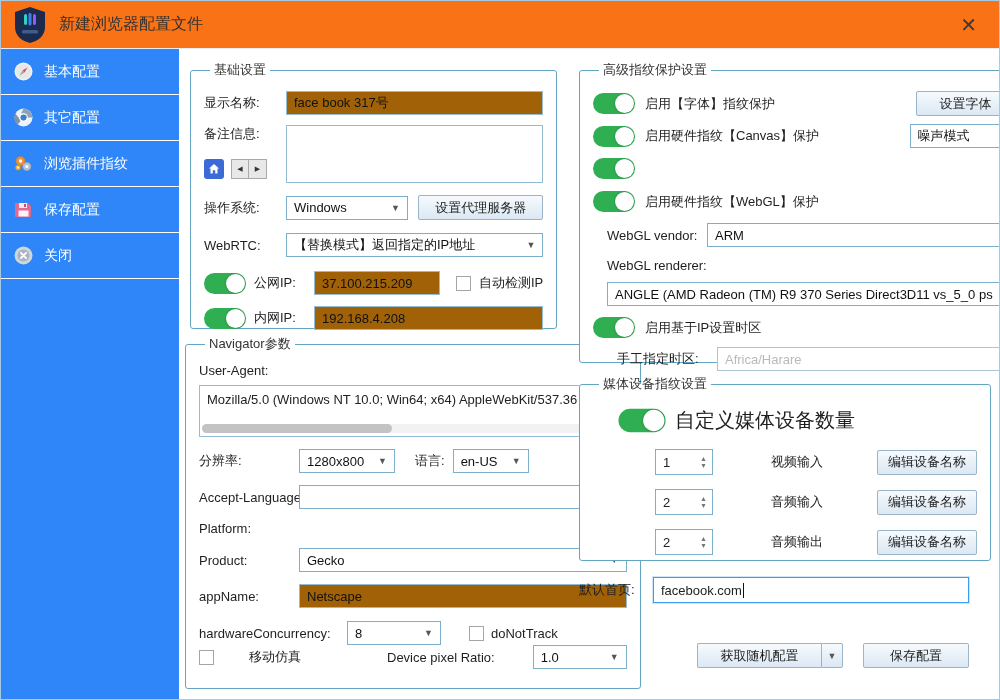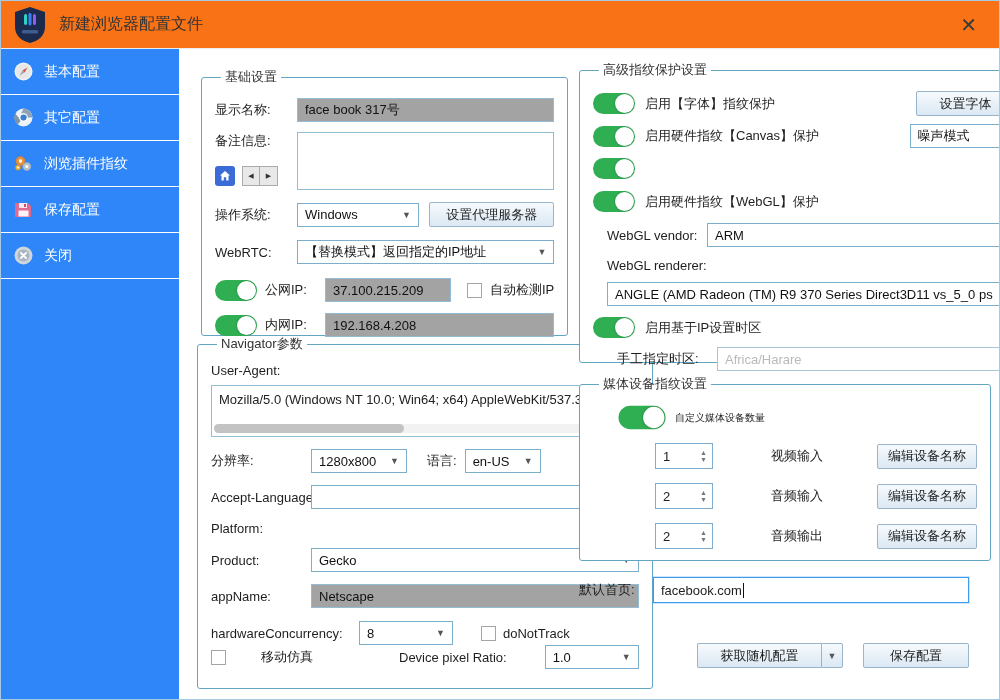--- a/index.html
+++ b/index.html
@@ -18,21 +18,21 @@
   .side-item { height:46px; display:flex; align-items:center; gap:11px; padding-left:13px; color:#fff; font-size:14px; border-bottom:1px solid #fdfdfd; cursor:pointer; }
   .side-ico { width:19px; height:19px; flex:0 0 19px; }
 
   
   .main { position:absolute; left:178px; top:48px; right:0; bottom:0; background:#fff; }
   fieldset { position:absolute; border:1px solid #62a6c4; border-radius:3px; padding:8px 13px 10px 13px; background:#fff; }
   legend { font-size:13px; color:#333; padding:0 4px; margin-left:6px; }
 
   .row { display:flex; align-items:center; }
   .lbl { font-size:13px; color:#1e1e1e; white-space:nowrap; }
-  .input { height:24px; border:1px solid #93bdd4; background:#a3a3a3; display:flex; align-items:center; padding:0 7px; font-size:13px; color:#111; }
+  .input { height:24px; border:1px solid #93bdd4; background:#a16207; display:flex; align-items:center; padding:0 7px; font-size:13px; color:#111; }
   .dropdown { height:24px; border:1px solid #7bafcb; background:#fff; display:flex; align-items:center; padding:0 7px; font-size:13px; color:#111; cursor:pointer; }
   .dropdown .arrow { margin-left:auto; color:#555; font-size:9px; padding-left:6px; }
   .dropdown.disabled { color:#b9b9b9; border-color:#a9c6d6; }
   .btn { background:linear-gradient(#f6fafd,#dbe8f3); border:1px solid #9ab5c9; border-radius:2px; height:25px; font-size:13px; color:#1e1e1e; display:flex; align-items:center; justify-content:center; cursor:pointer; }
   .toggle { width:42px; height:21px; border-radius:11px; background:#2fae52; position:relative; flex:0 0 42px; cursor:pointer; }
   .toggle::after { content:''; position:absolute; right:1px; top:1px; width:19px; height:19px; border-radius:50%; background:#fff; box-shadow:0 0 2px rgba(0,0,0,.35); }
   .checkbox { width:15px; height:15px; border:1px solid #a5a5a5; background:#fff; flex:0 0 15px; cursor:pointer; }
   .spinner { width:58px; height:26px; border:1px solid #7bafcb; background:#fff; display:flex; align-items:stretch; }
   .spinner .num { flex:1; display:flex; align-items:center; padding-left:7px; font-size:13px; }
   .spinner .arrows { width:17px; display:flex; flex-direction:column; align-items:center; justify-content:center; gap:3px; color:#777; font-size:7px; line-height:7px; cursor:pointer; }
@@ -118,21 +118,21 @@
         <circle cx="9.5" cy="9.5" r="9" fill="#cfd6dd"></circle>
         <circle cx="9.5" cy="9.5" r="6" fill="#aab4bf"></circle>
         <path d="M7 7 L12 12 M12 7 L7 12" stroke="#fff" stroke-width="1.8" stroke-linecap="round"></path>
       </svg>
       <span>关闭</span>
     </div>
   </div>
 
   <div class="main">
 
-    <fieldset style="left:22px; top:12px; width:358px; height:268px;margin-top:7px;">
+    <fieldset style="left:11px; top:12px; width:358px; height:268px;">
       <legend>基础设置</legend>
 
       <div class="row" style="margin-top:4px;">
         <span class="lbl" style="width:82px;">显示名称:</span>
         <div class="input" style="flex:1;">
           <span>face book 317号</span>
         </div>
       </div>
 
       <div class="row" style="margin-top:10px; align-items:flex-start;">
@@ -186,21 +186,21 @@
 
       <div class="row" style="margin-top:11px; gap:8px;">
         <div class="toggle"></div>
         <span class="lbl" style="width:52px;">内网IP:</span>
         <div class="input" style="flex:1;">
           <span>192.168.4.208</span>
         </div>
       </div>
     </fieldset>
 
-    <fieldset style="left:18px; top:286px; width:358px; height:354px;">
+    <fieldset style="left:6px; top:286px; width:358px; height:354px;">
       <legend>Navigator参数</legend>
 
       <div class="lbl" style="margin-top:2px;">User-Agent:</div>
       <div class="textbox ua-box" style="margin-top:7px;">
         <span>Mozilla/5.0 (Windows NT 10.0; Win64; x64) AppleWebKit/537.36 (K</span>
         <div class="ua-scroll">
             <div class="ua-thumb"></div>
           </div>
       </div>
 
@@ -320,21 +320,21 @@
           <span class="arrow">▼</span>
         </div>
       </div>
     </fieldset>
 
     <fieldset style="left:400px; top:326px; width:390px; height:186px;">
       <legend>媒体设备指纹设置</legend>
 
       <div class="row" style="margin-top:6px; gap:12px; margin-left:28px;">
         <div class="toggle" style="transform:scale(1.12);"></div>
-        <span class="lbl" style="font-size:10px;">自定义媒体设备数量</span>
+        <span class="lbl" style="font-size:20px;">自定义媒体设备数量</span>
       </div>
 
       <div class="row" style="margin-top:15px; margin-left:62px;">
         <div class="spinner">
           <span class="num">1</span>
           <span class="arrows">▲<br>▼</span>
         </div>
         <span class="lbl" style="margin-left:58px; width:70px;">视频输入</span>
         <div class="btn" style="width:100px; margin-left:36px;">
           <span>编辑设备名称</span>

